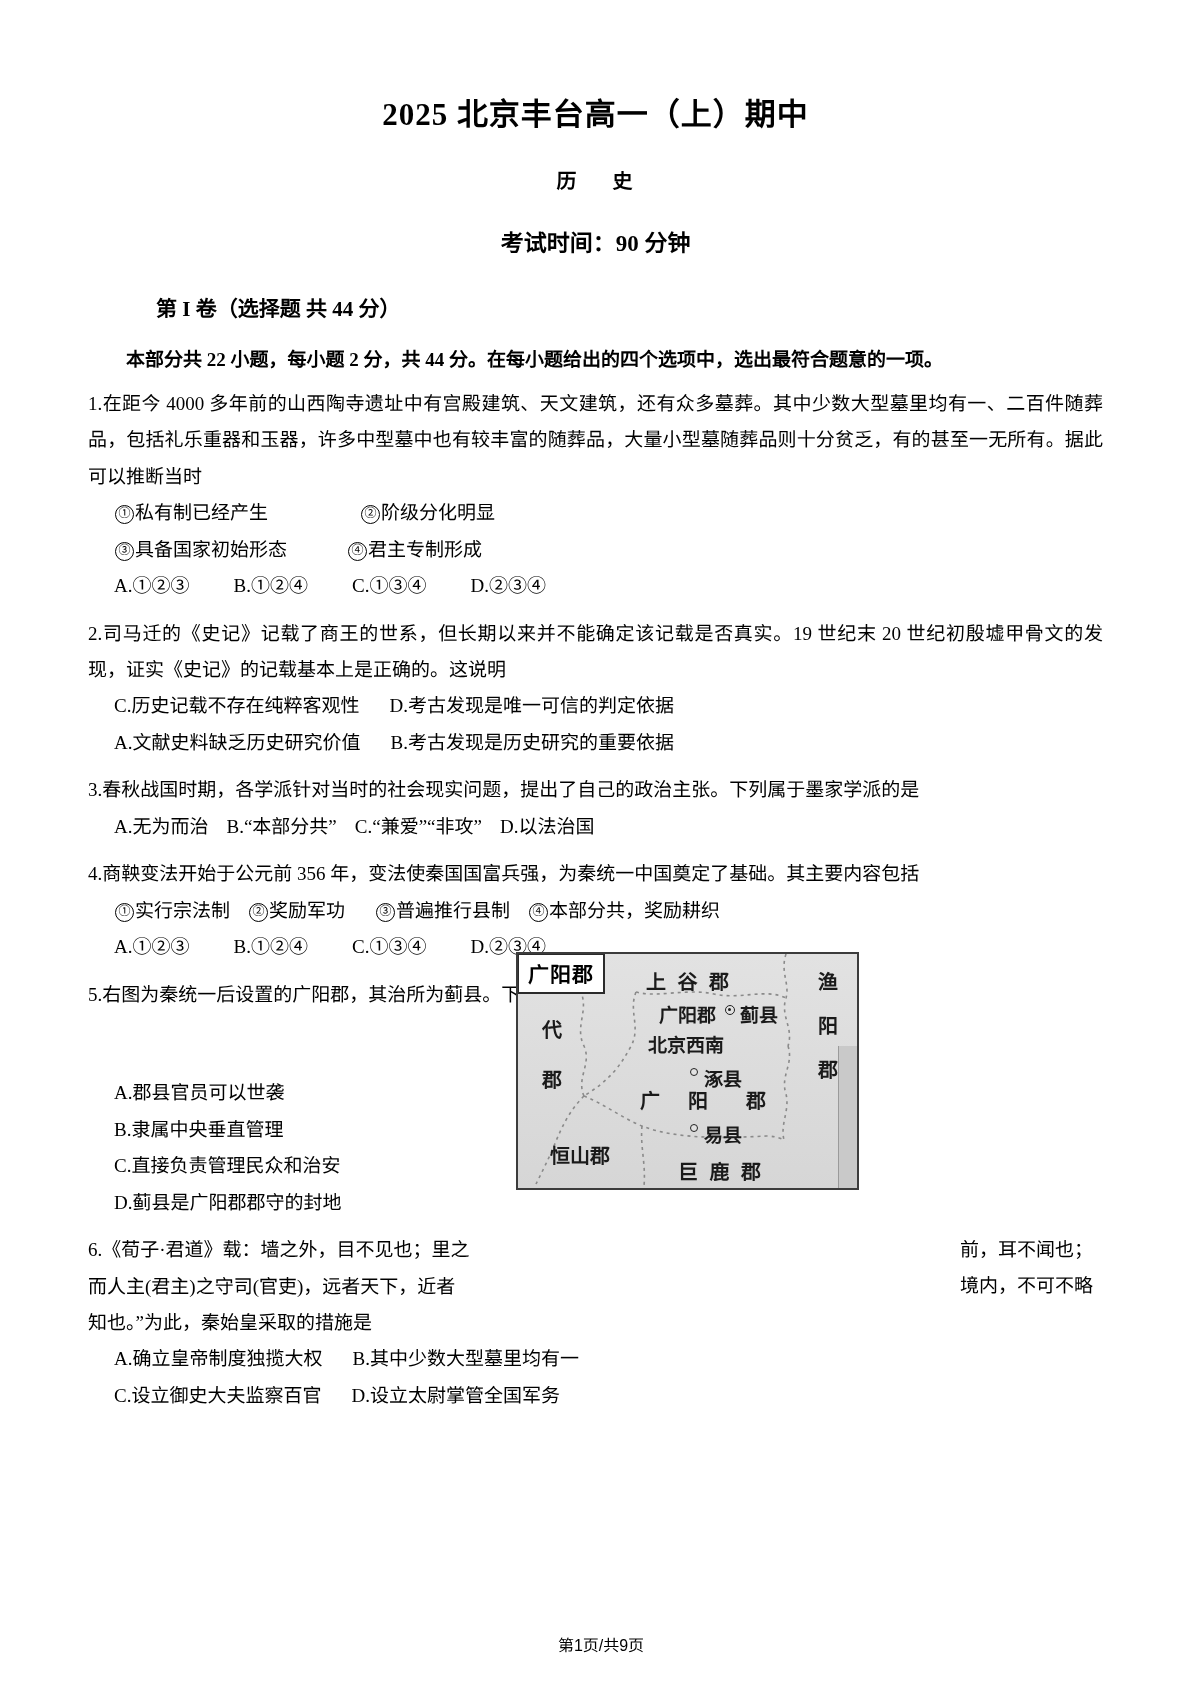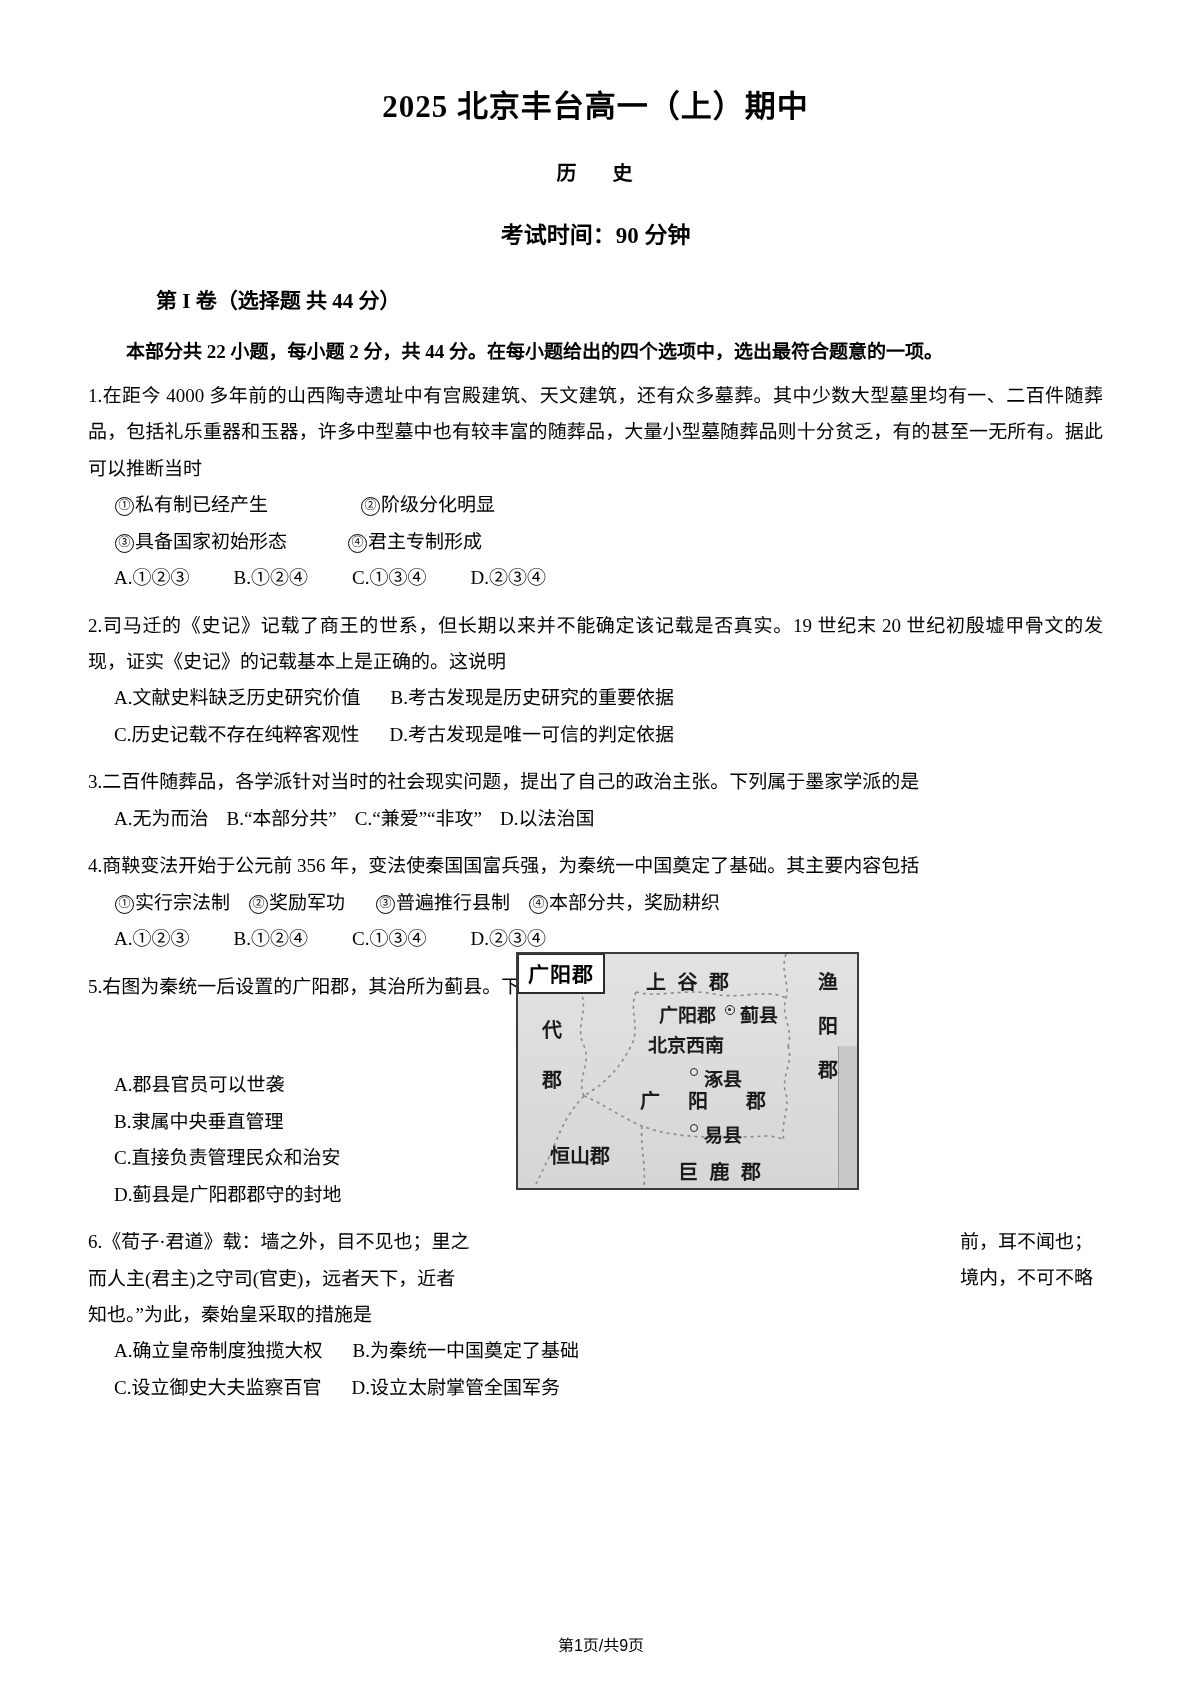--- a/index.html
+++ b/index.html
@@ -13,21 +13,21 @@
     position: relative;
     font-family: "Liberation Serif", "DejaVu Serif", serif;
     color: #000000;
     overflow: hidden;
   }
   .page {
     position: relative;
     width: 1191px;
     height: 1684px;
     box-sizing: border-box;
-    padding: 0 88px;
+    padding: 8px 88px;
   }
 
   
   .doc-title {
     text-align: center;
     font-size: 31px;
     font-weight: bold;
     letter-spacing: 1px;
     margin: 0;
     padding-top: 88px;
@@ -214,26 +214,26 @@
 
   <div class="qblock">
     <p class="qstem"><span>1.</span><span>在距今 4000 多年前的山西陶寺遗址中有宫殿建筑、天文建筑，还有众多墓葬。其中少数大型墓里均有一、二百件随葬品，包括礼乐重器和玉器，许多中型墓中也有较丰富的随葬品，大量小型墓随葬品则十分贫乏，有的甚至一无所有。据此可以推断当时</span></p>
     <p class="qline"><span class="circ">①</span><span>私有制已经产生</span><span class="opt-gap-a"></span><span class="circ">②</span><span>阶级分化明显</span></p>
     <p class="qline"><span class="circ">③</span><span>具备国家初始形态</span><span class="opt-gap-b"></span><span class="circ">④</span><span>君主专制形成</span></p>
     <p class="qline"><span>A.</span><span>①②③</span><span class="opt-gap-c"></span><span>B.</span><span>①②④</span><span class="opt-gap-c"></span><span>C.</span><span>①③④</span><span class="opt-gap-c"></span><span>D.</span><span>②③④</span></p>
   </div>
 
   <div class="qblock">
     <p class="qstem"><span>2.</span><span>司马迁的《史记》记载了商王的世系，但长期以来并不能确定该记载是否真实。19 世纪末 20 世纪初殷墟甲骨文的发现，证实《史记》的记载基本上是正确的。这说明</span></p>
+    <p class="qline"><span>C.</span><span>历史记载不存在纯粹客观性</span><span class="opt-gap-s"></span><span>D.</span><span>考古发现是唯一可信的判定依据</span></p>
     <p class="qline"><span>A.</span><span>文献史料缺乏历史研究价值</span><span class="opt-gap-s"></span><span>B.</span><span>考古发现是历史研究的重要依据</span></p>
-    <p class="qline"><span>C.</span><span>历史记载不存在纯粹客观性</span><span class="opt-gap-s"></span><span>D.</span><span>考古发现是唯一可信的判定依据</span></p>
-  </div>
-
-  <div class="qblock">
-    <p class="qstem"><span>3.</span><span>二百件随葬品，各学派针对当时的社会现实问题，提出了自己的政治主张。下列属于墨家学派的是</span></p>
+  </div>
+
+  <div class="qblock">
+    <p class="qstem"><span>3.</span><span>春秋战国时期，各学派针对当时的社会现实问题，提出了自己的政治主张。下列属于墨家学派的是</span></p>
     <p class="qline"><span>A.</span><span>无为而治</span><span class="opt-gap-xs"></span><span>B.</span><span>“本部分共”</span><span class="opt-gap-xs"></span><span>C.</span><span>“兼爱”“非攻”</span><span class="opt-gap-xs"></span><span>D.</span><span>以法治国</span></p>
   </div>
 
   <div class="qblock">
     <p class="qstem"><span>4.</span><span>商鞅变法开始于公元前 356 年，变法使秦国国富兵强，为秦统一中国奠定了基础。其主要内容包括</span></p>
     <p class="qline"><span class="circ">①</span><span>实行宗法制</span><span class="opt-gap-xs"></span><span class="circ">②</span><span>奖励军功</span><span class="opt-gap-s"></span><span class="circ">③</span><span>普遍推行县制</span><span class="opt-gap-xs"></span><span class="circ">④</span><span>本部分共，奖励耕织</span></p>
     <p class="qline"><span>A.</span><span>①②③</span><span class="opt-gap-c"></span><span>B.</span><span>①②④</span><span class="opt-gap-c"></span><span>C.</span><span>①③④</span><span class="opt-gap-c"></span><span>D.</span><span>②③④</span></p>
   </div>
 
   <div class="qblock">
@@ -247,21 +247,21 @@
 
   <div class="qblock q6-wrap">
     <div class="q6-left">
       <p class="qstem"><span>6.</span><span>《荀子·君道》载：墙之外，目不见也；里之</span></p>
       <p class="qstem">而人主(君主)之守司(官吏)，远者天下，近者</p>
       <p class="qstem">知也。”为此，秦始皇采取的措施是</p>
     </div>
     <div class="q6-right" style="top:0px;">前，耳不闻也；</div>
     <div class="q6-right" style="top:36px;">境内，不可不略</div>
 
-    <p class="qline"><span>A.</span><span>确立皇帝制度独揽大权</span><span class="opt-gap-s"></span><span>B.</span><span>为秦统一中国奠定了基础</span></p>
+    <p class="qline"><span>A.</span><span>确立皇帝制度独揽大权</span><span class="opt-gap-s"></span><span>B.</span><span>其中少数大型墓里均有一</span></p>
     <p class="qline"><span>C.</span><span>设立御史大夫监察百官</span><span class="opt-gap-s"></span><span>D.</span><span>设立太尉掌管全国军务</span></p>
   </div>
 
   <div class="map-figure">
     <div class="map-inner">
       <svg width="339" height="234" viewBox="0 0 339 234" style="position:absolute;left:0;top:0;">
         <path d="M 118 38 C 140 44, 168 34, 196 40 C 222 46, 248 34, 268 44" stroke="#8a8a8a" stroke-width="1.6" fill="none" stroke-dasharray="3,4"></path>
         <path d="M 268 0 C 262 18, 272 30, 268 44 C 262 62, 276 74, 270 92" stroke="#8a8a8a" stroke-width="1.6" fill="none" stroke-dasharray="3,4"></path>
         <path d="M 270 92 C 276 110, 262 122, 268 140 C 272 156, 262 170, 266 186" stroke="#8a8a8a" stroke-width="1.6" fill="none" stroke-dasharray="3,4"></path>
         <path d="M 62 36 C 72 56, 56 72, 66 92 C 74 110, 58 124, 66 142" stroke="#8a8a8a" stroke-width="1.6" fill="none" stroke-dasharray="3,4"></path>

